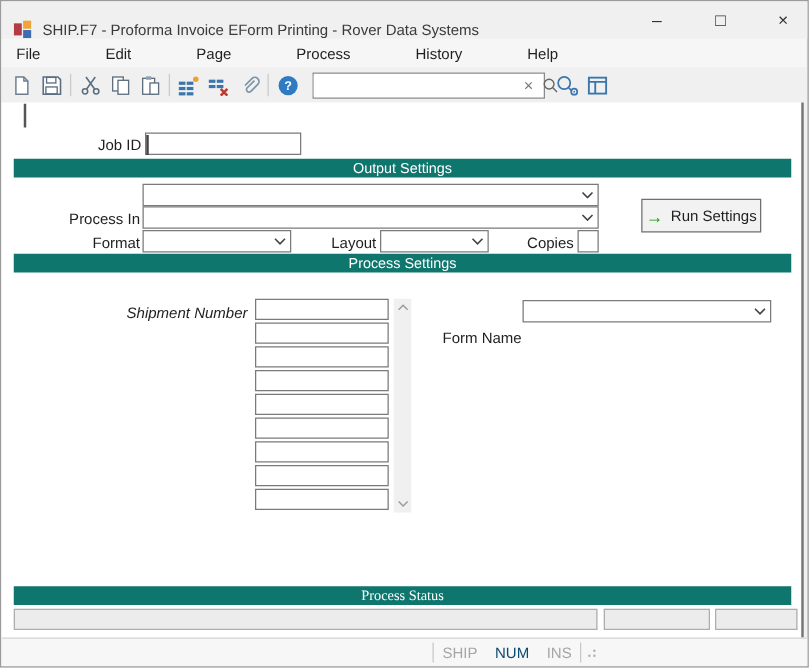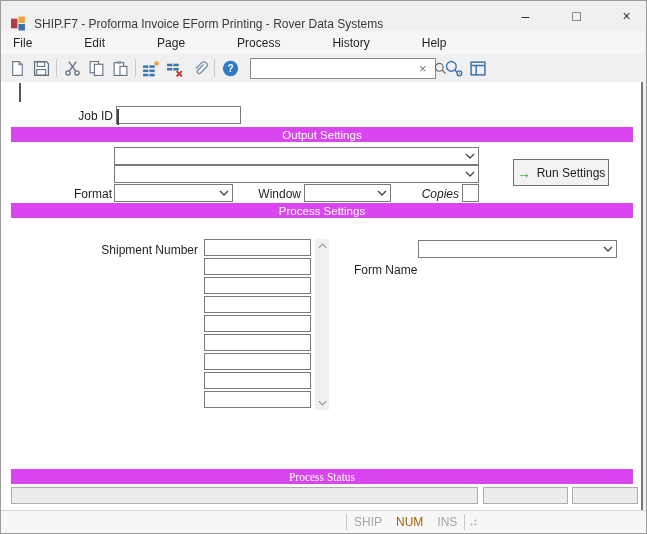--- a/index.html
+++ b/index.html
@@ -31,37 +31,37 @@
   #client { position:absolute; top:81px; left:0; width:642px; height:429px; background:#fff; border-right:2px solid #777; }
   #caret-top { position:absolute; left:18px; top:1px; width:2px; height:19px; background:#555; }
 
   .lbl { position:absolute; font-size:12px; color:#1f1f1f; text-align:right; white-space:nowrap; }
   .tbox { position:absolute; background:#fff; border:1px solid #7a7a7a; height:18px; }
   .tbox input { width:100%; height:100%; border:none; outline:none; font-size:12px; padding:0 3px; font-family:"Liberation Sans",sans-serif; background:transparent; }
   .combo { position:absolute; background:#fff; border:1px solid #7a7a7a; height:18px; display:flex; align-items:center; }
   .combo .val { flex:1; font-size:12px; padding:0 4px; color:#1f1f1f; overflow:hidden; white-space:nowrap; }
   .combo .chev { width:16px; display:flex; align-items:center; justify-content:center; }
 
-  .section-bar { position:absolute; left:10px; width:622px; height:15px; background:#d946ef; color:#fff; font-size:11.5px; display:flex; align-items:center; justify-content:center; }
+  .section-bar { position:absolute; left:10px; width:622px; height:15px; background:#0f766e; color:#fff; font-size:11.5px; display:flex; align-items:center; justify-content:center; }
 
   #run-btn { position:absolute; left:512px; top:77px; width:96px; height:27px; background:#f2f2f2; border:1px solid #707070; display:flex; align-items:center; justify-content:center; gap:6px; font-size:12px; color:#1f1f1f; }
   #run-arrow { color:#14a014; font-size:14px; font-weight:bold; line-height:1; }
 
   .ship-row { position:absolute; left:203px; width:107px; height:17px; background:#fff; border:1px solid #7a7a7a; }
   #ship-scroll { position:absolute; left:314px; top:157px; width:14px; height:171px; background:#f0f0f0; }
   .scroll-arrow { position:absolute; left:0; width:14px; height:14px; display:flex; align-items:center; justify-content:center; }
 
   .status-box { position:absolute; top:405px; height:17px; background:#ececec; border:1px solid #adadad; }
 
   
   #statusbar { position:absolute; left:0; right:0; bottom:0; height:23px; background:#f7f7f7; border-top:1px solid #d5d5d5; display:flex; align-items:center; font-size:12px; }
   .sb-sep { width:1px; height:16px; background:#c8c8c8; }
   .sb-flag { padding:0 7px; }
   .flag-off { color:#a6a6a6; }
-  .flag-on { color:#a16207; }
+  .flag-on { color:#0c4a6e; }
   #sb-session { padding:0 8px; color:#1a1a1a; white-space:nowrap; }
   #sb-grip { margin-left:2px; margin-right:2px; }
 </style>
 </head>
 <body>
 
 <div id="window">
 
   <div id="titlebar">
     <svg id="app-icon" viewBox="0 0 14 14">
@@ -194,60 +194,61 @@
 
     <div class="combo" style="left:113px; top:65px; width:365px;">
       <span class="val"></span>
       <span class="chev">
           <svg width="10" height="6" viewBox="0 0 10 6">
             <polyline points="1,1 5,5 9,1" fill="none" stroke="#444" stroke-width="1.3"></polyline>
           </svg>
         </span>
     </div>
 
+    <div class="lbl" style="left:10px; top:86px; width:101px;">Process In</div>
     <div class="combo" style="left:113px; top:83px; width:365px;">
       <span class="val"></span>
       <span class="chev">
           <svg width="10" height="6" viewBox="0 0 10 6">
             <polyline points="1,1 5,5 9,1" fill="none" stroke="#444" stroke-width="1.3"></polyline>
           </svg>
         </span>
     </div>
 
     <div class="lbl" style="left:10px; top:105px; width:101px;">Format</div>
     <div class="combo" style="left:113px; top:102px; width:119px;">
       <span class="val"></span>
       <span class="chev">
           <svg width="10" height="6" viewBox="0 0 10 6">
             <polyline points="1,1 5,5 9,1" fill="none" stroke="#444" stroke-width="1.3"></polyline>
           </svg>
         </span>
     </div>
-    <div class="lbl" style="left:240px; top:105px; width:60px;">Window</div>
+    <div class="lbl" style="left:240px; top:105px; width:60px;">Layout</div>
     <div class="combo" style="left:303px; top:102px; width:87px;">
       <span class="val"></span>
       <span class="chev">
           <svg width="10" height="6" viewBox="0 0 10 6">
             <polyline points="1,1 5,5 9,1" fill="none" stroke="#444" stroke-width="1.3"></polyline>
           </svg>
         </span>
     </div>
-    <div class="lbl" style="left:398px; top:105px; width:60px;font-style:italic;">Copies</div>
+    <div class="lbl" style="left:398px; top:105px; width:60px;">Copies</div>
     <div class="tbox" style="left:461px; top:102px; width:17px; height:18px;">
       <input value="" style="">
     </div>
 
     <div id="run-btn">
       <span id="run-arrow">→</span>
       <span>Run Settings</span>
     </div>
 
     <div class="section-bar" style="top:121px;">Process Settings</div>
 
-    <div class="lbl" style="left:87px; top:161px; width:110px;">Shipment Number</div>
+    <div class="lbl" style="left:87px; top:161px; width:110px;font-style:italic;">Shipment Number</div>
     <div class="ship-row" style="top:157px;"></div>
     <div class="ship-row" style="top:176px;"></div>
     <div class="ship-row" style="top:195px;"></div>
     <div class="ship-row" style="top:214px;"></div>
     <div class="ship-row" style="top:233px;"></div>
     <div class="ship-row" style="top:252px;"></div>
     <div class="ship-row" style="top:271px;"></div>
     <div class="ship-row" style="top:290px;"></div>
     <div class="ship-row" style="top:309px;"></div>
 

